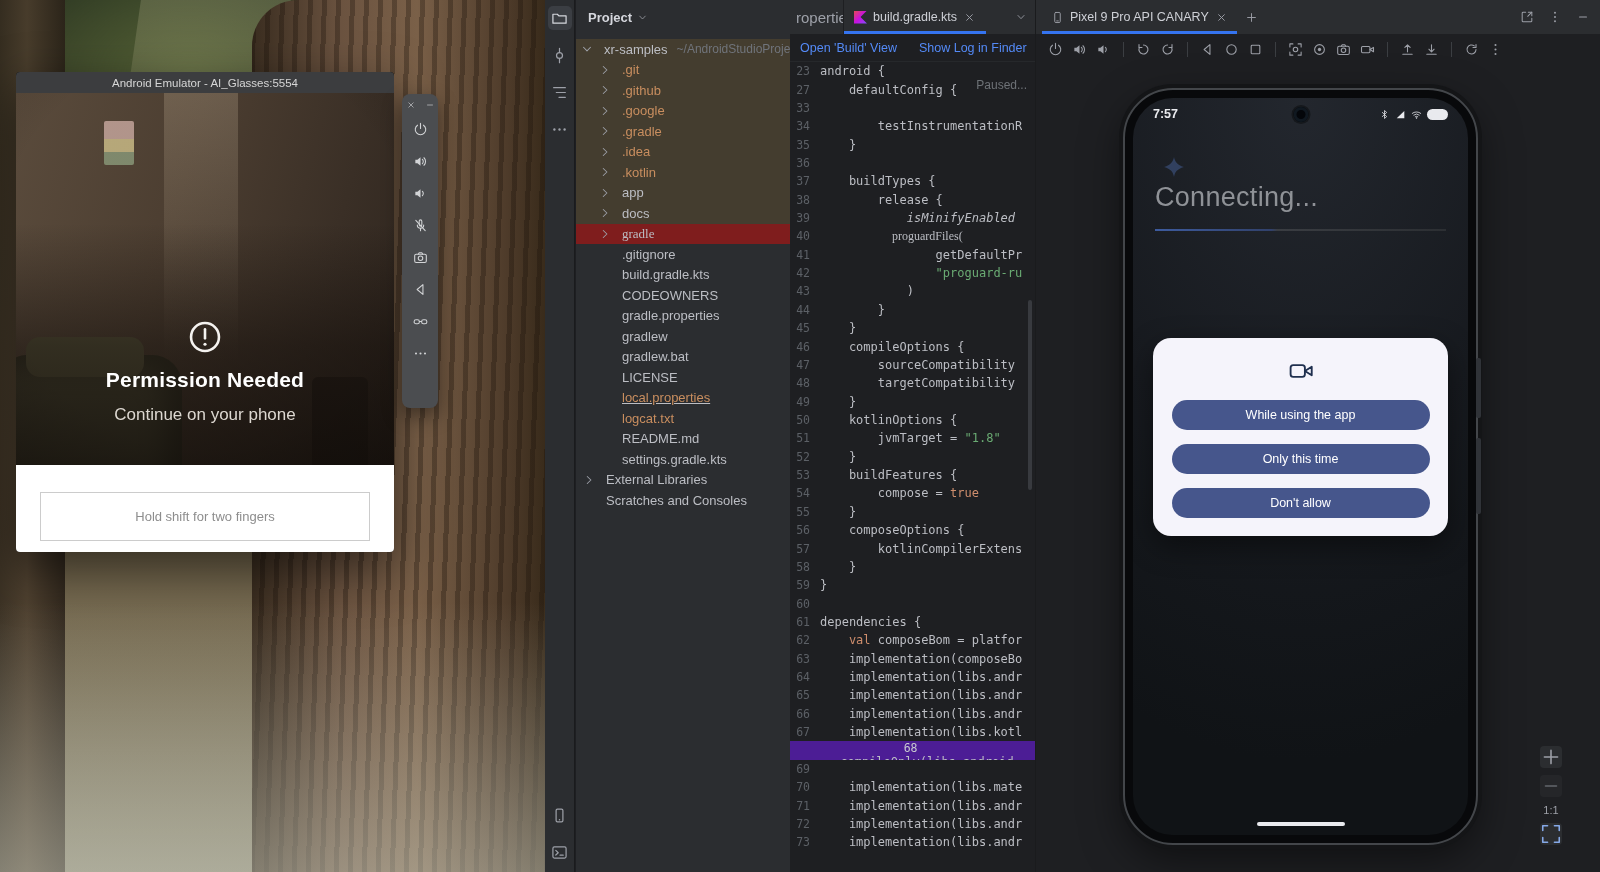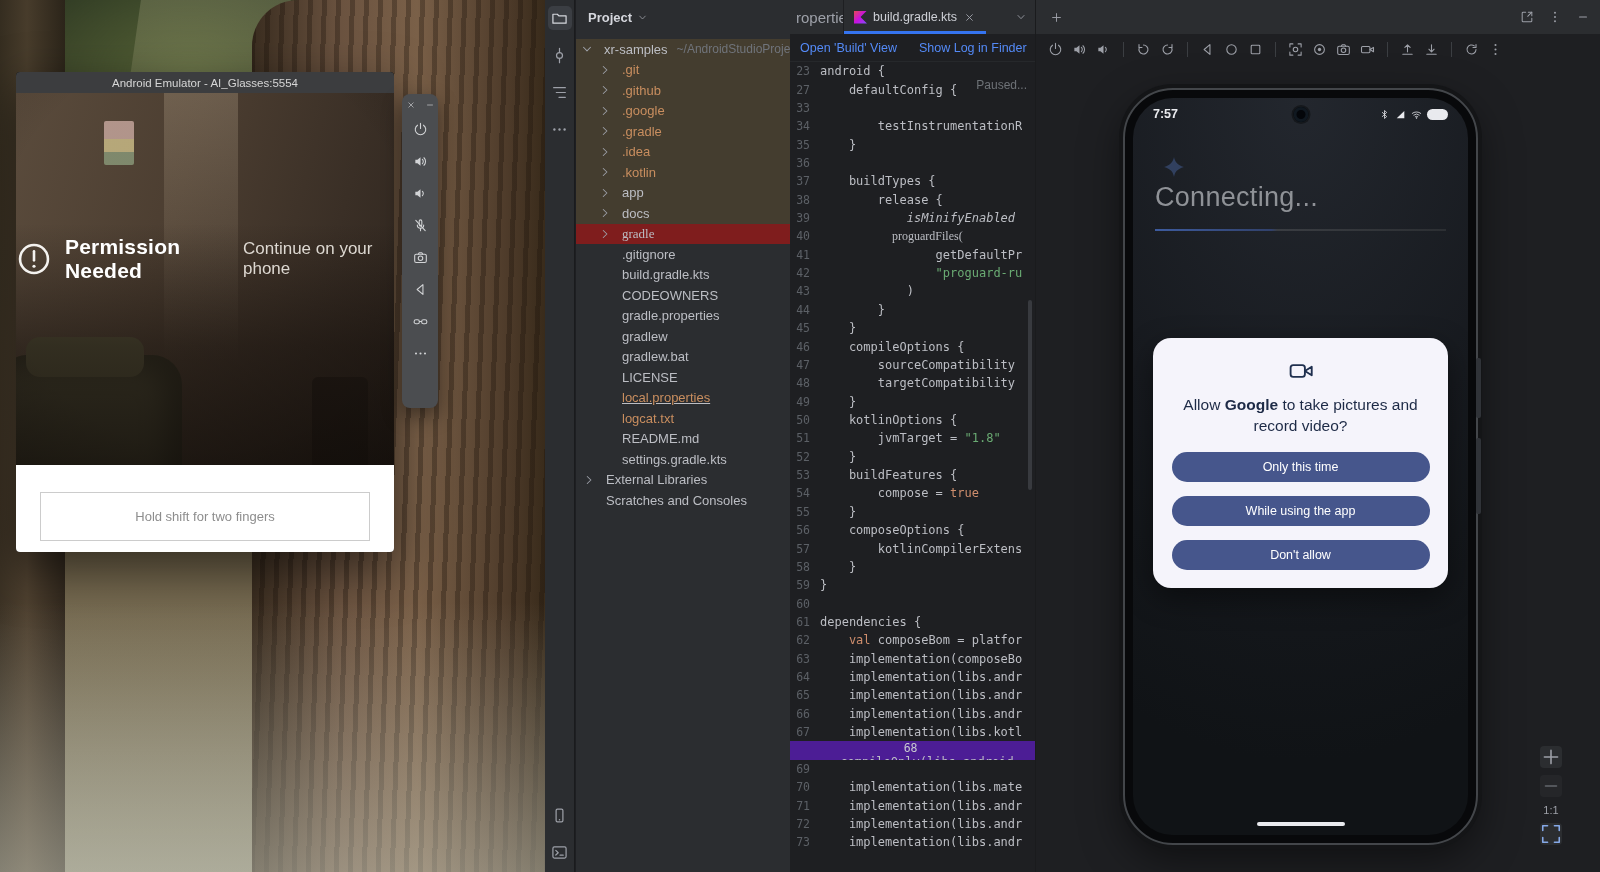--- a/index.html
+++ b/index.html
@@ -50,21 +50,21 @@
     background:#4a4733; border-radius:22px 30px 0 0;
     box-shadow:inset -16px 12px 26px rgba(0,0,0,.35); }
   .couch::after { content:""; position:absolute; left:22px; top:-18px; width:118px; height:40px;
     background:#555139; border-radius:14px; }
   .side-table { position:absolute; right:26px; bottom:0; width:56px; height:88px;
     background:#241d17; border-radius:6px 6px 0 0; opacity:.85; }
   .scrim { position:absolute; inset:0;
     background:linear-gradient(180deg, rgba(20,14,10,0) 35%, rgba(16,11,8,.5) 68%, rgba(14,10,7,.72) 100%); }
   .vig { position:absolute; inset:0;
     background:radial-gradient(120% 120% at 50% 42%, rgba(0,0,0,0) 45%, rgba(12,8,6,.5) 100%); }
-  .ovl { position:absolute; inset:0; display:flex; flex-direction:row; align-items:center;
+  .ovl { position:absolute; inset:0; display:flex; flex-direction:column; align-items:center;
     justify-content:flex-end; padding-bottom:40px; gap:13px; }
   .ovl-ic { font-size:36px; color:#f4f2ef; }
   .ovl-title { font-size:21px; font-weight:700; color:#ffffff; letter-spacing:.2px; }
   .ovl-sub { font-size:17px; font-weight:300; color:#ddd8d1; }
   .emu-white { position:absolute; left:0; right:0; top:393px; bottom:0; background:#ffffff; }
   .hintbox { position:absolute; left:24px; right:24px; top:27px; height:49px;
     border:1px solid #cccccc; display:flex; align-items:center; justify-content:center;
     color:#8d8d8d; font-size:13px; }
 
   
@@ -771,20 +771,34 @@
           <span class="ln">73</span>
           <span class="cl" style="padding-left: 4ch;"><span class="c-d">implementation(libs.andr</span></span>
         </div>
       </div>
     <div class="paused">Paused...</div>
     <div class="escroll"></div>
   </div>
 
   <div class="devices">
     <div class="dev-tabbar">
+      <div class="dev-tab">
+        <span class="ic">
+            <svg viewBox="0 0 16 16" fill="none" stroke="currentColor" stroke-width="1.15" stroke-linecap="round" stroke-linejoin="round">
+              <rect x="4.6" y="1.8" width="6.8" height="12.4" rx="1.4"></rect>
+              <path d="M7 12.2h2"></path>
+            </svg>
+          </span>
+        <span>Pixel 9 Pro API CANARY</span>
+        <span class="ic tab-close">
+            <svg viewBox="0 0 16 16" fill="none" stroke="currentColor" stroke-width="1.15" stroke-linecap="round" stroke-linejoin="round">
+              <path d="M4.5 4.5l7 7M11.5 4.5l-7 7"></path>
+            </svg>
+          </span>
+      </div>
       <span class="ic dev-plus">
           <svg viewBox="0 0 16 16" fill="none" stroke="currentColor" stroke-width="1.15" stroke-linecap="round" stroke-linejoin="round">
             <path d="M8 3.2v9.6M3.2 8h9.6"></path>
           </svg>
         </span>
       <div class="dev-winicons">
           <span class="ic">
             <svg viewBox="0 0 16 16" fill="none" stroke="currentColor" stroke-width="1.15" stroke-linecap="round" stroke-linejoin="round">
               <path d="M9.5 2.5h4v4"></path>
               <path d="M13.5 2.5L8.8 7.2"></path>
@@ -949,26 +963,23 @@
           </span>
         <div class="connect">Connecting...</div>
         <div class="cline"></div>
         <div class="dlg">
           <span class="ic dlg-icon">
               <svg viewBox="0 0 16 16" fill="none" stroke="currentColor" stroke-width="1.15" stroke-linecap="round" stroke-linejoin="round">
                 <rect x="1.6" y="4.4" width="8.8" height="7.2" rx="1.6"></rect>
                 <path d="M10.4 8l4.2-2.6v5.2L10.4 8z"></path>
               </svg>
             </span>
-          <div class="dlg-text">
-            <span>Allow </span><b>Google</b><span> to take pictures and record video?</span>
-          </div>
           <div class="dlg-btns">
+              <button class="dlg-btn">While using the app</button>
               <button class="dlg-btn">Only this time</button>
-              <button class="dlg-btn">While using the app</button>
               <button class="dlg-btn">Don't allow</button>
             </div>
         </div>
         <div class="homebar"></div>
       </div>
     </div>
 
     <div class="zoomer">
       <div class="zbox">
           <svg viewBox="0 0 16 16" fill="none" stroke="currentColor" stroke-width="1.15" stroke-linecap="round" stroke-linejoin="round">

